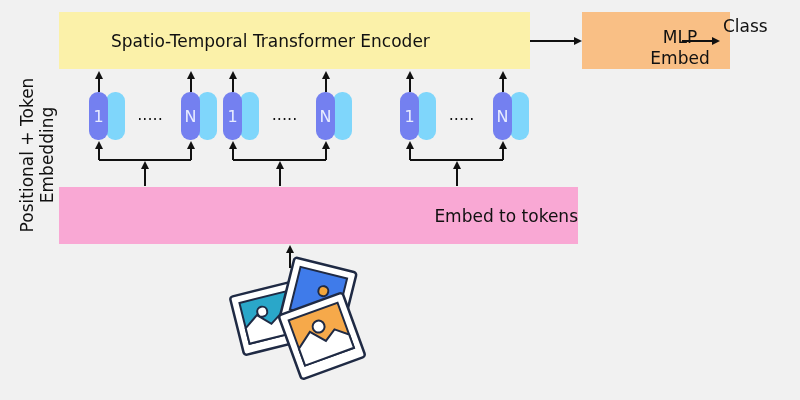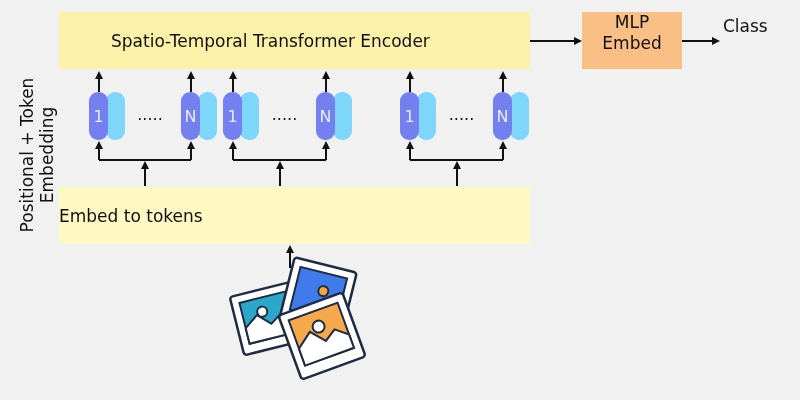--- a/index.html
+++ b/index.html
@@ -1,21 +1,21 @@
 <!DOCTYPE html>
 <html><head>
   <meta charset="utf-8">
   <style>
     html, body { margin: 0; padding: 0; }
     body { width: 800px; height: 400px; background: #f1f1f1; position: relative; overflow: hidden;
            font-family: "DejaVu Sans", sans-serif; color: #111; }
-    .box { position: absolute; display: flex; align-items: center; justify-content: flex-start; text-align: center; }
+    .box { position: absolute; display: flex; align-items: center; justify-content: flex-end; text-align: center; padding-left: 48px; }
     #encoder { left: 59px; top: 12px; width: 471px; height: 57px; background: #fbf1a9; font-size: 17px; justify-content: flex-start; padding-left: 52px; box-sizing: border-box; }
     #mlp { left: 582px; top: 12px; width: 100px; height: 57px; background: #f9bf85; font-size: 17px; line-height: 21px; flex-direction: column; }
-    #embed { left: 59px; top: 187px; width: 471px; height: 57px; background: #fef9c3; font-size: 17px; }
+    #embed { left: 59px; top: 187px; width: 471px; height: 57px; background: #f9a8d4; font-size: 17px; }
     #class-label { position: absolute; left: 723px; top: 16px; font-size: 17px; }
     #side-label { position: absolute; left: 7px; top: 80px; width: 60px; height: 150px; }
     #side-label .rot { position: absolute; left: 50%; top: 50%; transform: translate(-50%,-50%) rotate(-90deg); white-space: nowrap; font-size: 17px; line-height: 20px; text-align: center; }
     svg#diagram { position: absolute; left: 0; top: 0; }
     .tok-num { font-family: "DejaVu Sans", sans-serif; font-size: 16px; fill: #e8ecff; }
   </style>
 </head>
 <body>
 
 <div class="box" id="encoder">

